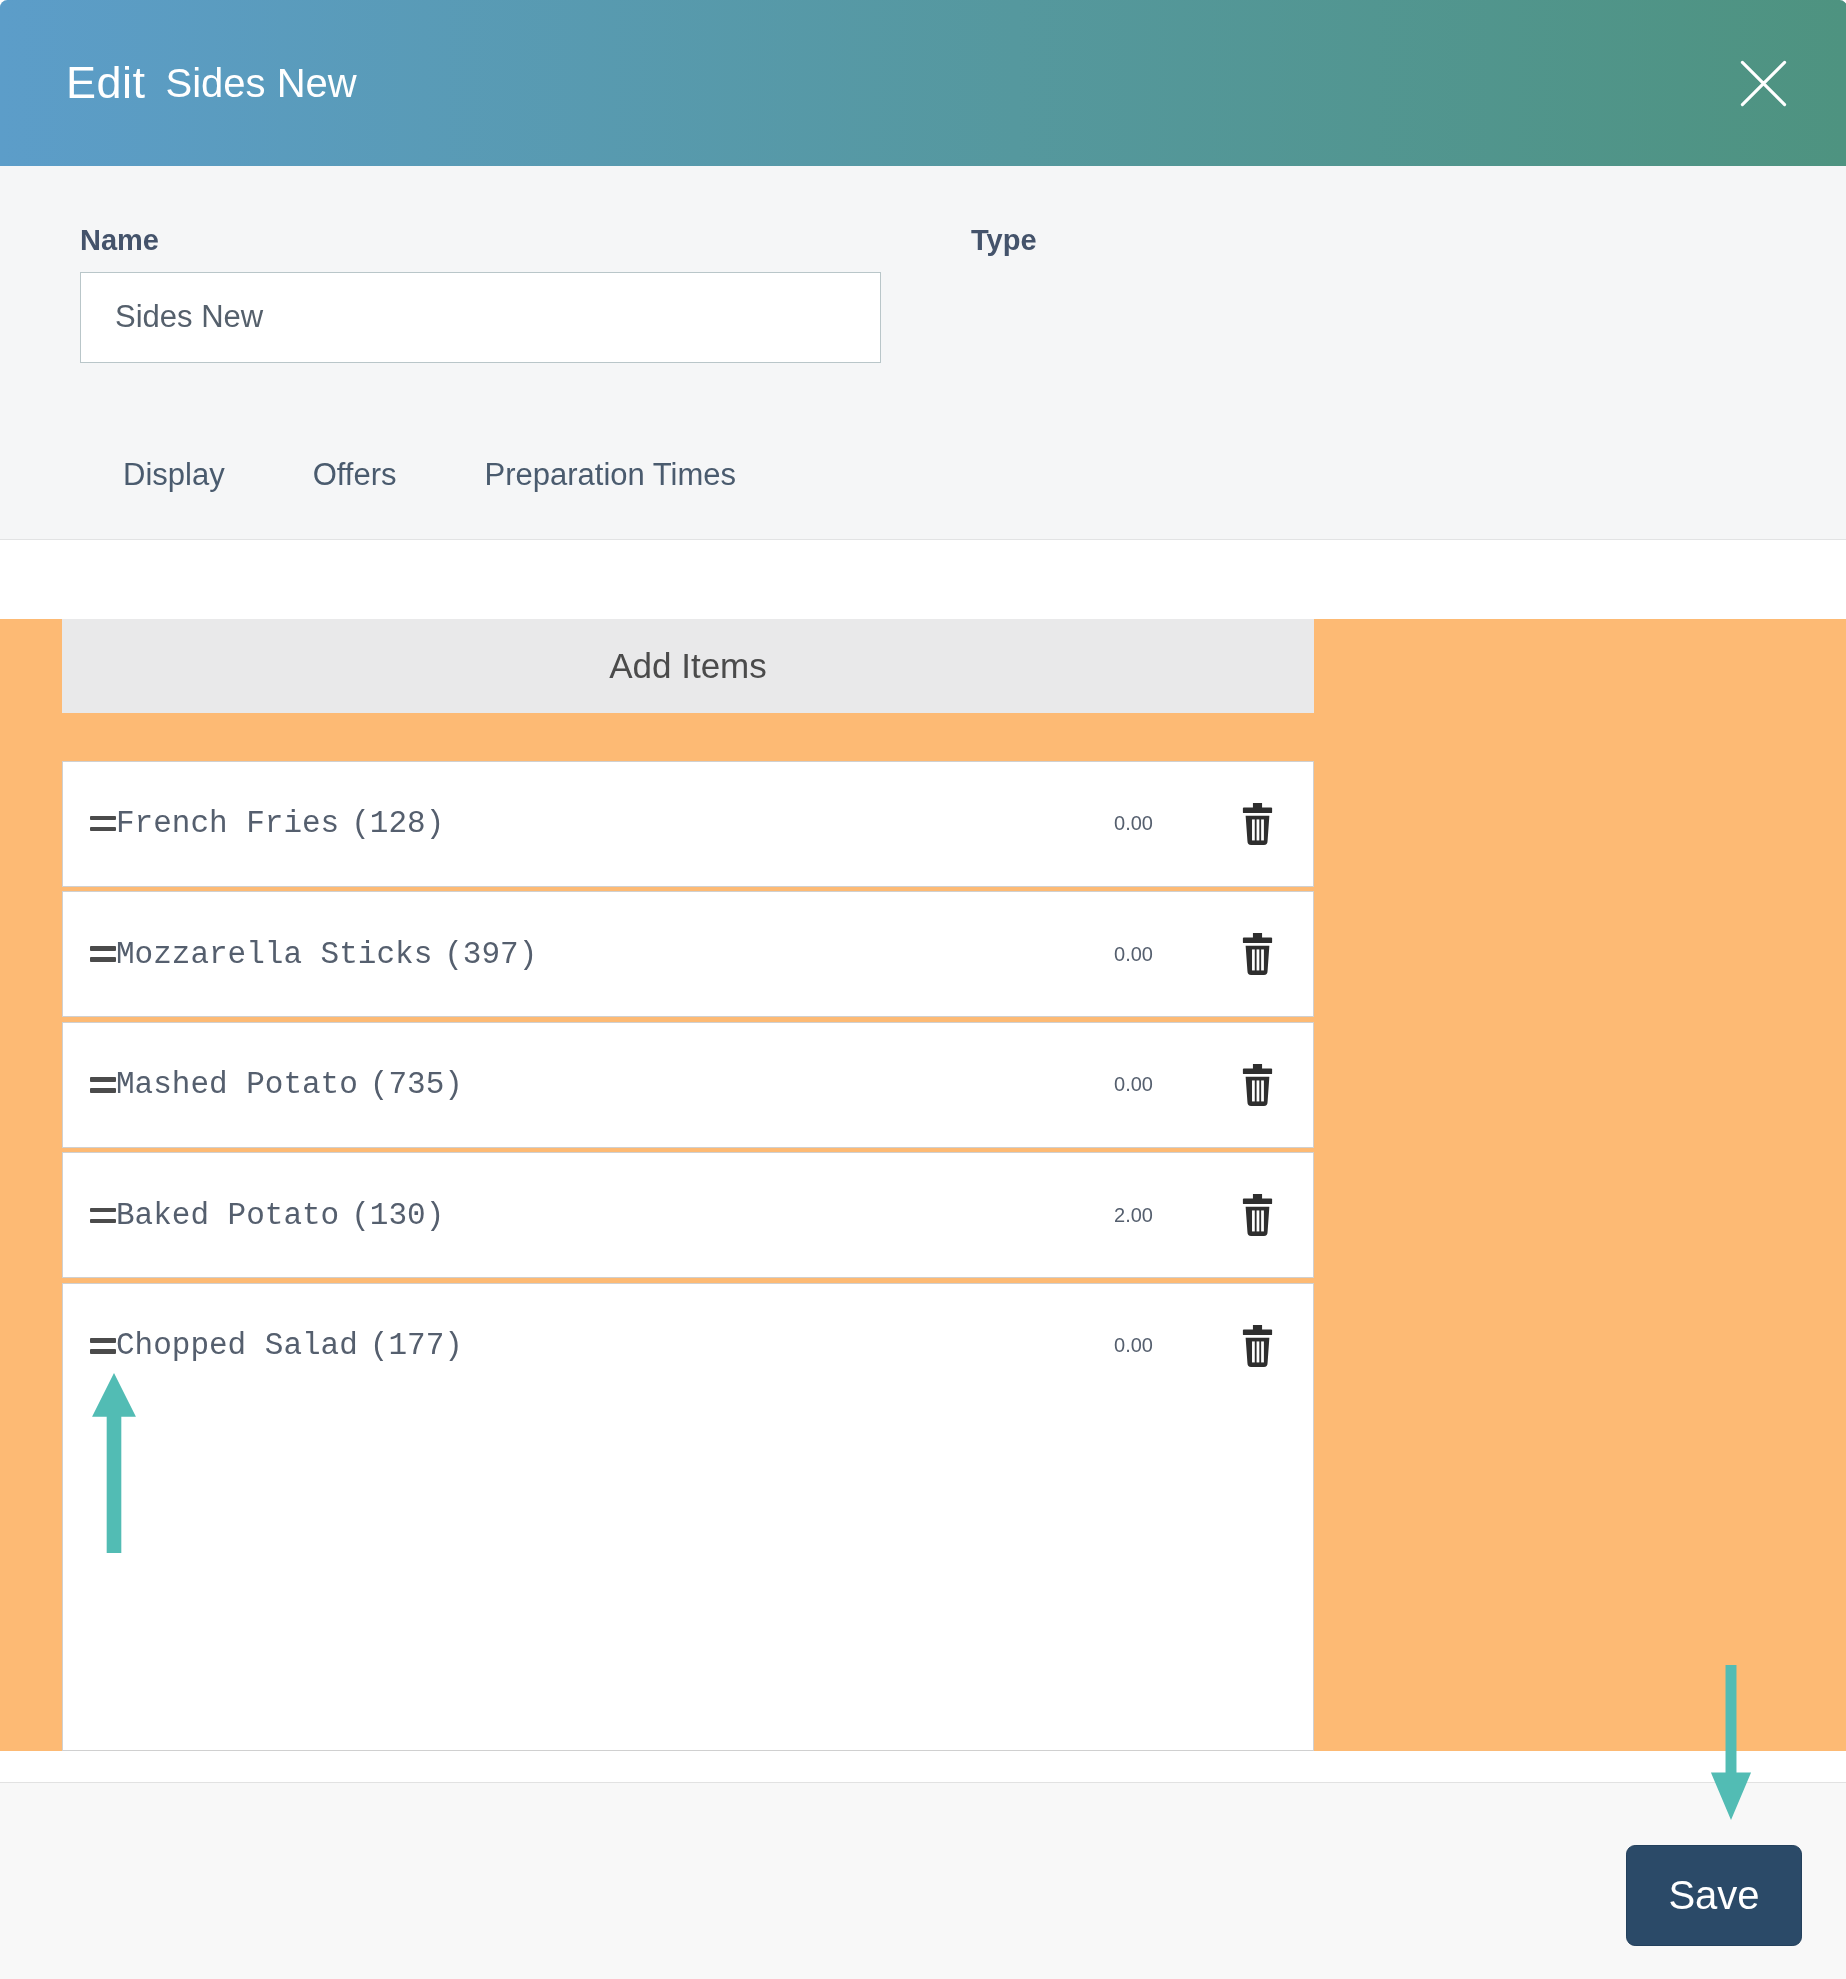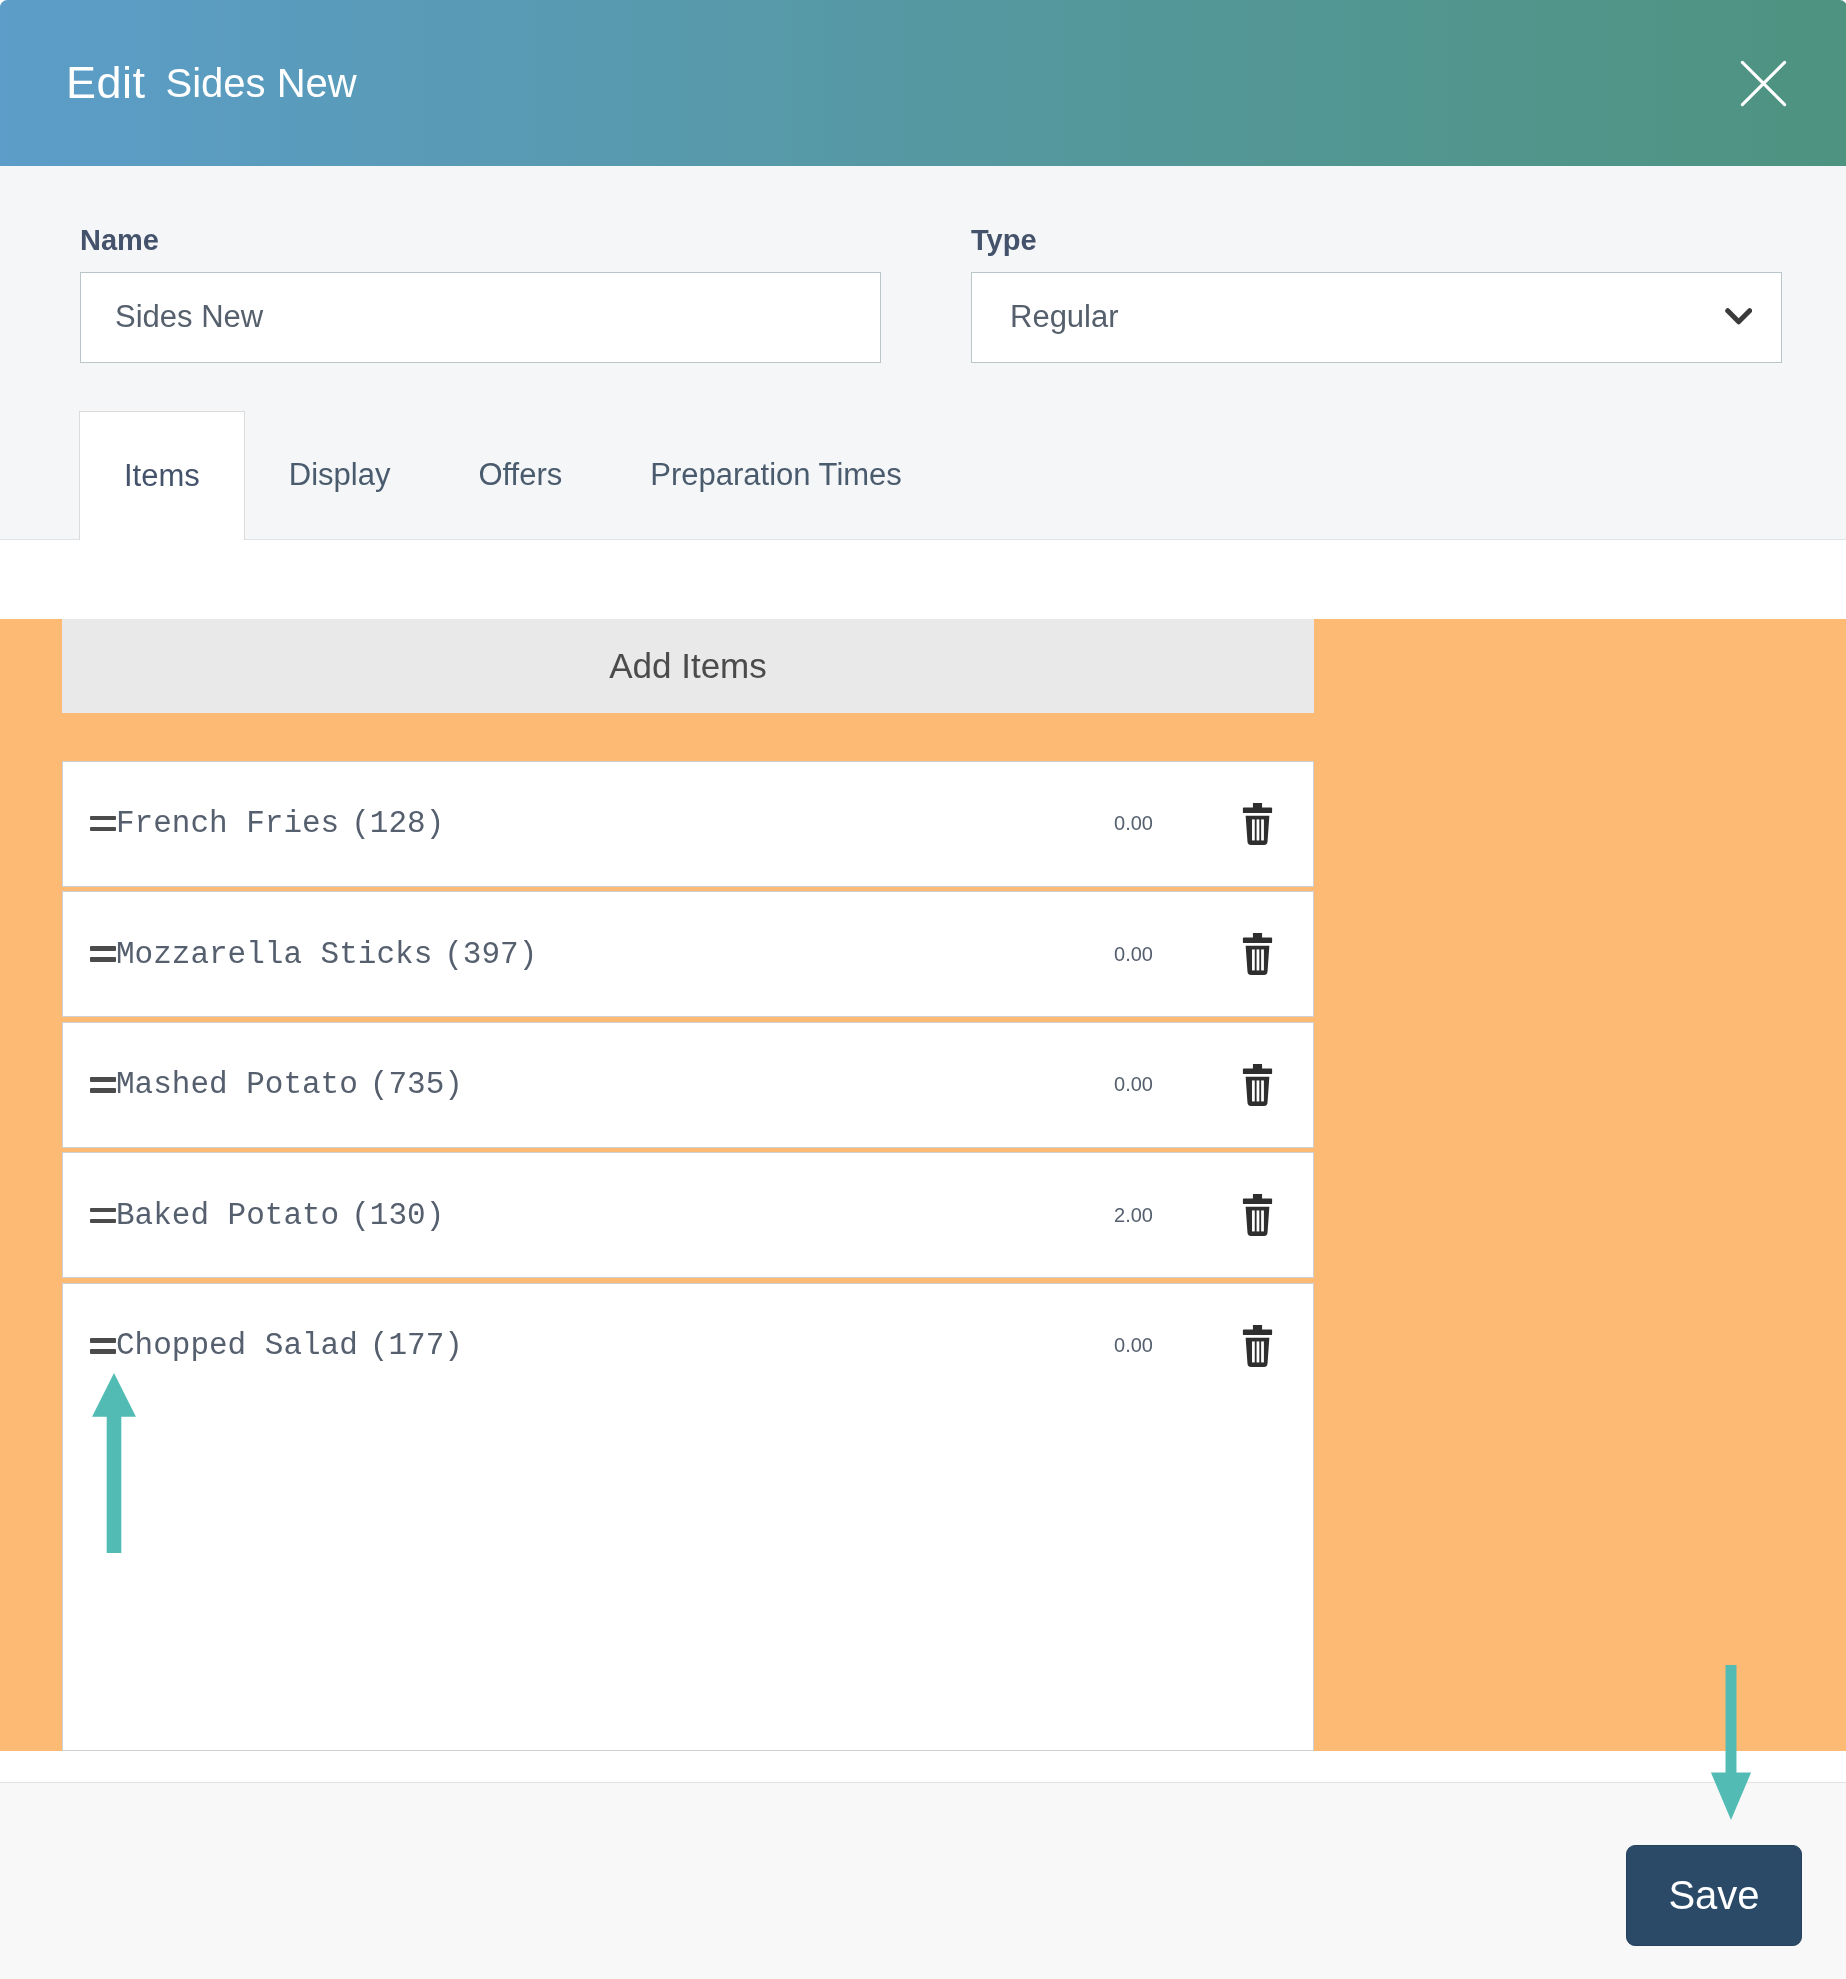--- a/index.html
+++ b/index.html
@@ -126,33 +126,24 @@
   </header>
 
   <section class="form-area">
     <div class="fields">
       <div class="field field-name">
         <label>Name</label>
         <input class="text-input" type="text" value="Sides New" style="">
       </div>
       <div class="field field-type">
         <label>Type</label>
-        <div class="select">
-          <span>Regular</span>
-          <span class="chevron">
-            <svg width="27.4" height="17.4" viewBox="0 0 30 19">
-              <path d="M3 3 L15 15 L27 3" stroke="#3B3B3B" stroke-width="5.5" fill="none" stroke-linecap="round" stroke-linejoin="round"></path>
-            </svg>
-          </span>
-        </div>
       </div>
     </div>
 
     <nav class="tabs">
-      <div class="tab active">Items</div>
       <div class="tab">Display</div>
       <div class="tab">Offers</div>
       <div class="tab">Preparation Times</div>
     </nav>
   </section>
 
   <main class="content">
     <button class="add-items-button">Add Items</button>
 
     <div class="items-list">

